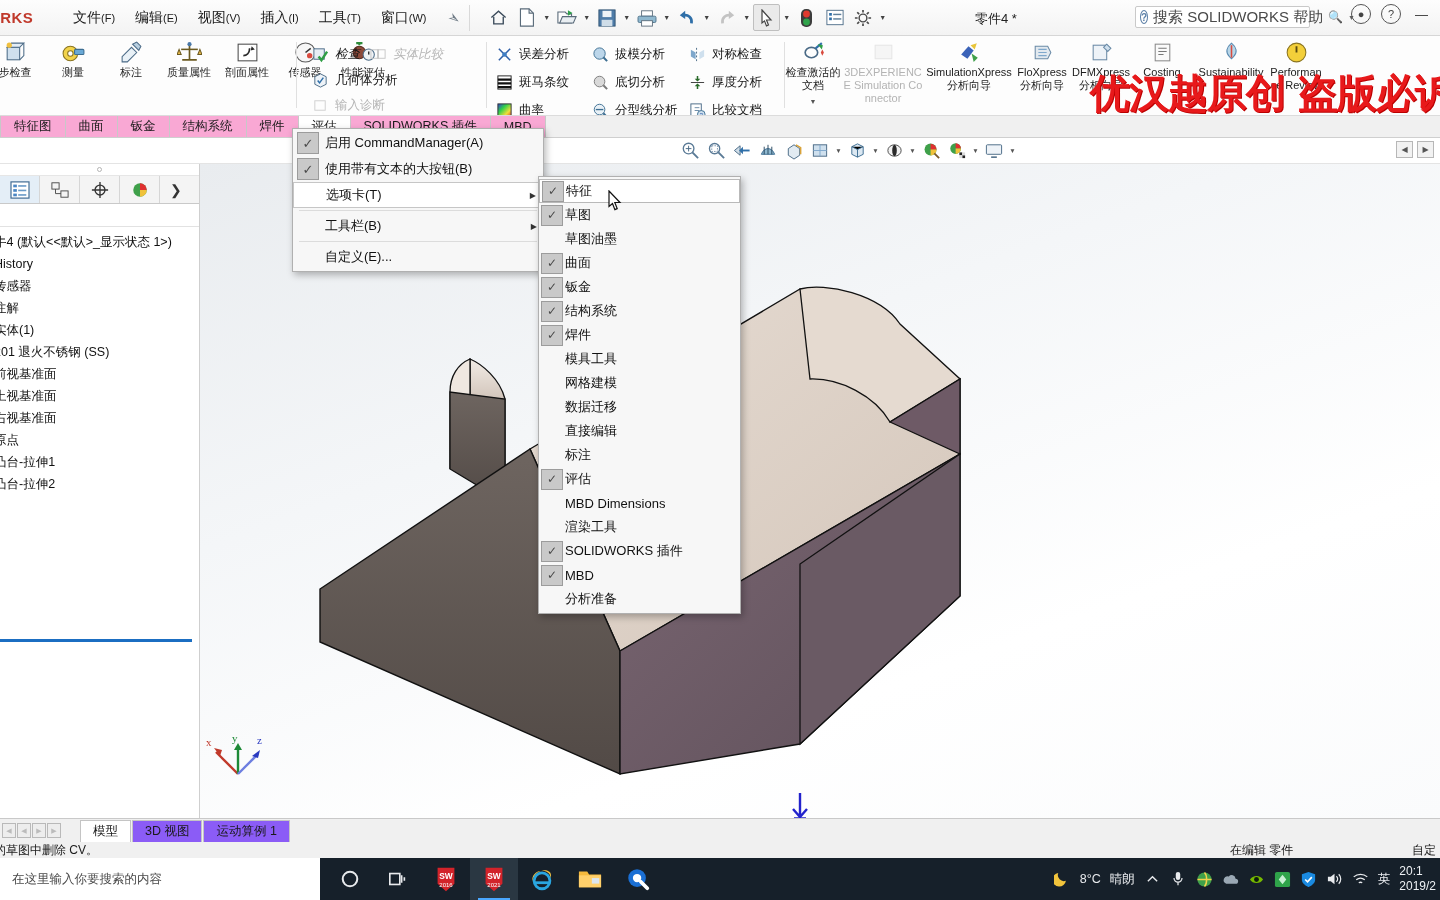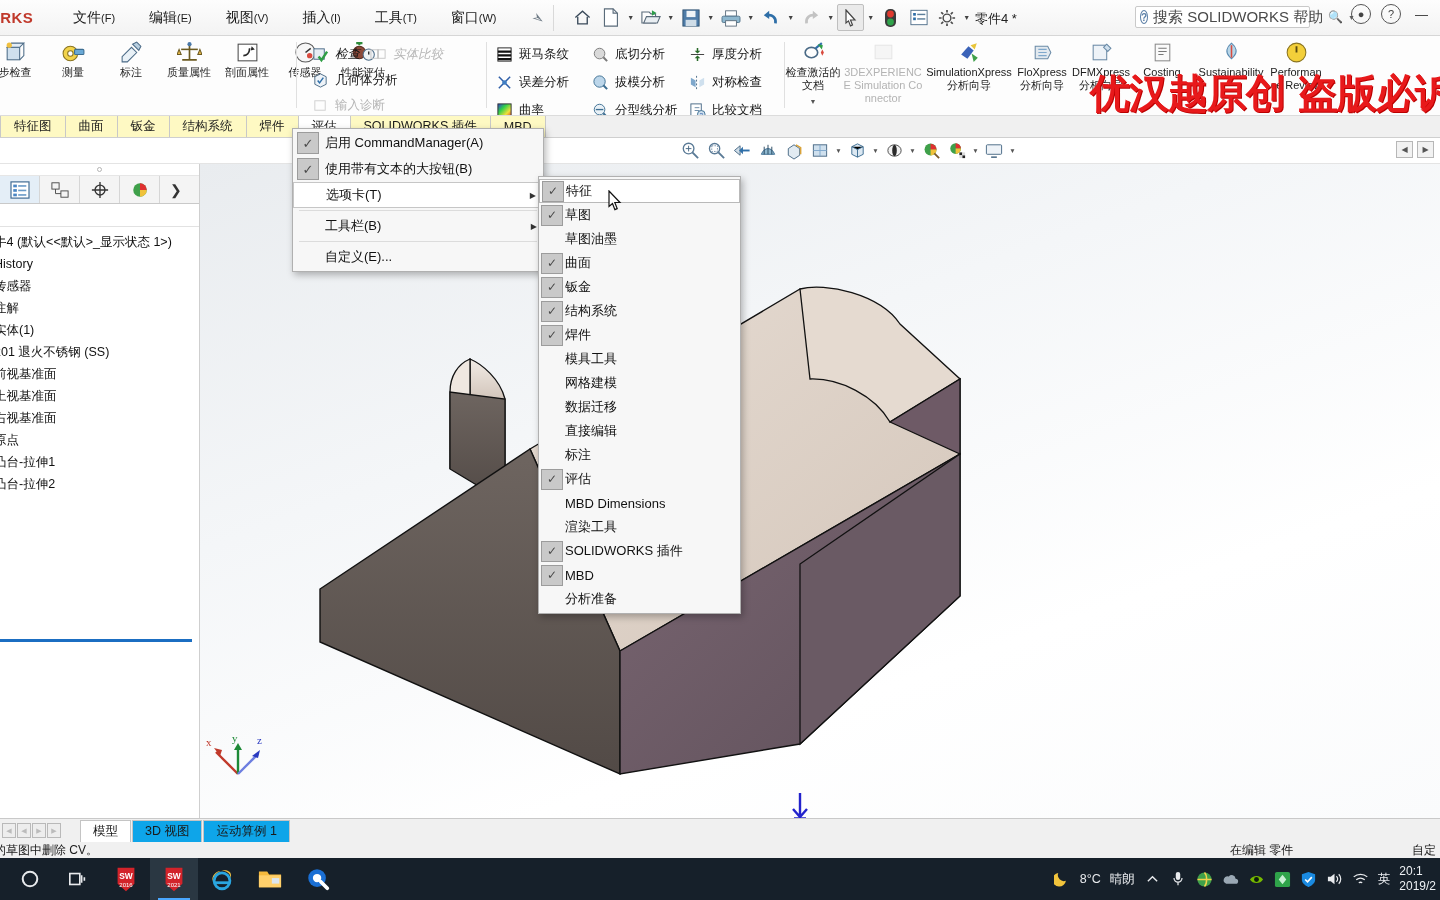--- a/index.html
+++ b/index.html
@@ -14,21 +14,21 @@
 
   
   .titlebar{
     position:absolute; left:0; top:0; width:1440px; height:36px;
     background:linear-gradient(#fdfdfd,#f3f3f3);
     border-bottom:1px solid #d6d6d6;
     display:flex; align-items:center;
   }
   .sw-logo{ color:#c0392b; font-weight:bold; font-size:15px; letter-spacing:.5px;
     margin-left:-12px; padding-left:0; width:62px; overflow:hidden; }
-  .menubar{ display:flex; align-items:center; gap:16px; margin-left:14px;}
+  .menubar{ display:flex; align-items:center; gap:2px; margin-left:14px;}
   .menubar .mi{ padding:5px 9px; font-size:14px; color:#1a1a1a; border-radius:2px; cursor:default;}
   .mi .mn{ font-size:11px; }
   .pin{ margin-left:10px; color:#6f7b86; font-size:15px; transform:rotate(35deg); }
   .qsep{ width:1px; height:26px; background:#d9d9d9; margin:0 9px; }
   .qbar{ display:flex; align-items:center; gap:1px; margin-left:6px;}
   .qbtn{ width:27px;height:27px; display:flex;align-items:center;justify-content:center;
      border-radius:2px; }
   .qbtn svg{ display:block; }
   .qbtn.sel{ border:1px solid #bfbfbf; background:#eaeaea; }
   .caret{ width:11px;height:27px;display:flex;align-items:center;justify-content:center;
@@ -73,21 +73,21 @@
     text-shadow:1px 1px 0 #b00;
     z-index:40; pointer-events:none;
   }
 
   
   .cmdtabs{
     position:absolute; left:0; top:116px; width:1440px; height:22px;
     background:#f0f0f0; border-bottom:1px solid #cfcfcf; display:flex; align-items:flex-end;
   }
   .ctab{ height:21px; padding:0 13px; display:flex;align-items:center; font-size:12.5px;
-    color:#1a1a1a; border-right:1px solid #c8c8c8; background:#fef9c3;}
+    color:#1a1a1a; border-right:1px solid #c8c8c8; background:#f9a8d4;}
   .ctab.first{ border-left:1px solid #c8c8c8;}
   .ctab.active{ background:#fff; }
 
   
   .viewbar{
     position:absolute; left:0; top:138px; width:1440px; height:26px; background:#fff;
     border-bottom:1px solid #e4e4e4;
   }
   .vbtns{ position:absolute; left:678px; top:1px; display:flex; align-items:center; gap:2px;}
   .vb{ width:24px;height:23px; display:flex;align-items:center;justify-content:center;}
@@ -127,21 +127,21 @@
   .bottomtabs{
     position:absolute; left:0; top:818px; width:1440px; height:24px;
     background:#f0f0f0; border-top:1px solid #c9c9c9; display:flex; align-items:center;
   }
   .navarrows{ display:flex; gap:1px; padding-left:2px;}
   .na{ width:14px;height:15px;border:1px solid #b9b9b9;background:#ededed;
     display:flex;align-items:center;justify-content:center;font-size:7px;color:#555;}
   .na.dis{ color:#bbb; }
   .btabs{ display:flex; margin-left:19px; height:23px; align-items:flex-end;}
   .btab{ height:22px; padding:0 12px; display:flex;align-items:center; font-size:12.5px;
-     color:#1a1a1a; background:#0ea5e9; border:1px solid #c4c4c4; border-bottom:none; margin-right:1px;}
+     color:#1a1a1a; background:#8b5cf6; border:1px solid #c4c4c4; border-bottom:none; margin-right:1px;}
   .btab.active{ background:#fff; }
   .btab-fill{ flex:1; height:22px; border-bottom:1px solid #c4c4c4;}
   .statusbar{
     position:absolute; left:0; top:842px; width:1440px; height:16px;
     background:#f0f0f0; display:flex; align-items:center; font-size:12px; color:#1a1a1a;
   }
   .sb-left{ padding-left:2px; margin-left:-8px;}
   .sb-mid{ position:absolute; left:1230px; }
   .sb-right{ position:absolute; right:4px; }
 
@@ -407,64 +407,64 @@
         <span>输入诊断</span>
       </div>
     </div>
 
     <div class="rsep" style="left:486px;"></div>
 
     <div class="rgroup" style="left:496px; flex-direction:column; padding-top:6px; gap:3px;">
       <div style="display:flex; gap:0;">
         <div class="rsmall" style="width:96px">
           <svg class="ico16" viewBox="0 0 18 18">
+              <path d="M3 3l12 12M15 3L3 15" stroke="#2f5fa8" stroke-width="1.6"></path>
+              <circle cx="9" cy="9" r="2.4" fill="#3f7ec4"></circle>
+            </svg>
+          <span>误差分析</span>
+        </div>
+        <div class="rsmall" style="width:97px">
+          <svg class="ico16" viewBox="0 0 18 18">
+              <circle cx="8" cy="8" r="6" fill="#bcd6ea" stroke="#3d6e92"></circle>
+              <path d="M12 12l4 4" stroke="#3d6e92" stroke-width="2.2"></path>
+            </svg>
+          <span>拔模分析</span>
+        </div>
+        <div class="rsmall">
+          <svg class="ico16" viewBox="0 0 18 18">
+              <path d="M8 2v14" stroke="#4a6a86" stroke-dasharray="2 2"></path>
+              <path d="M2 4l5 3v7l-5-3z" fill="#7fa8cc"></path>
+              <path d="M16 4l-5 3v7l5-3z" fill="#cfe0ee"></path>
+            </svg>
+          <span>对称检查</span>
+        </div>
+      </div>
+      <div style="display:flex; gap:0;">
+        <div class="rsmall" style="width:96px">
+          <svg class="ico16" viewBox="0 0 18 18">
               <rect x="2" y="2" width="14" height="14" fill="#fff" stroke="#222"></rect>
               <path d="M2 6h14M2 10h14M2 14h14" stroke="#111" stroke-width="2.4"></path>
             </svg>
           <span>斑马条纹</span>
         </div>
         <div class="rsmall" style="width:97px">
           <svg class="ico16" viewBox="0 0 18 18">
               <circle cx="8" cy="8" r="5.6" fill="#d9d9d9" stroke="#7a7a7a"></circle>
               <path d="M12 12l4 4" stroke="#7a7a7a" stroke-width="2.2"></path>
             </svg>
           <span>底切分析</span>
         </div>
         <div class="rsmall">
           <svg class="ico16" viewBox="0 0 18 18">
               <path d="M9 2v5M9 11v5" stroke="#2a6a2a" stroke-width="1.6"></path>
               <path d="M9 8l-3-3h6z" fill="#2a6a2a"></path>
               <path d="M9 10l3 3H6z" fill="#2a6a2a"></path>
               <path d="M2 9h14" stroke="#3a3a3a"></path>
             </svg>
           <span>厚度分析</span>
-        </div>
-      </div>
-      <div style="display:flex; gap:0;">
-        <div class="rsmall" style="width:96px">
-          <svg class="ico16" viewBox="0 0 18 18">
-              <path d="M3 3l12 12M15 3L3 15" stroke="#2f5fa8" stroke-width="1.6"></path>
-              <circle cx="9" cy="9" r="2.4" fill="#3f7ec4"></circle>
-            </svg>
-          <span>误差分析</span>
-        </div>
-        <div class="rsmall" style="width:97px">
-          <svg class="ico16" viewBox="0 0 18 18">
-              <circle cx="8" cy="8" r="6" fill="#bcd6ea" stroke="#3d6e92"></circle>
-              <path d="M12 12l4 4" stroke="#3d6e92" stroke-width="2.2"></path>
-            </svg>
-          <span>拔模分析</span>
-        </div>
-        <div class="rsmall">
-          <svg class="ico16" viewBox="0 0 18 18">
-              <path d="M8 2v14" stroke="#4a6a86" stroke-dasharray="2 2"></path>
-              <path d="M2 4l5 3v7l-5-3z" fill="#7fa8cc"></path>
-              <path d="M16 4l-5 3v7l5-3z" fill="#cfe0ee"></path>
-            </svg>
-          <span>对称检查</span>
         </div>
       </div>
       <div style="display:flex; gap:0;">
         <div class="rsmall" style="width:96px">
           <svg class="ico16" viewBox="0 0 18 18">
               <defs>
                 <linearGradient id="cv" x1="0" x2="1" y1="0" y2="1">
                   <stop offset="0" stop-color="#2f3fd0"></stop>
                   <stop offset=".35" stop-color="#2fd04a"></stop>
                   <stop offset=".7" stop-color="#f0e03a"></stop>
@@ -947,20 +947,23 @@
     </div>
   </div>
 
   <div class="statusbar">
     <div class="sb-left">的草图中删除 CV。</div>
     <div class="sb-mid">在编辑 零件</div>
     <div class="sb-right">自定</div>
   </div>
 
   <div class="taskbar">
+    <div class="tb-search">
+      <span>在这里输入你要搜索的内容</span>
+    </div>
     <div class="tb-items">
       <div class="tbi">
         <svg width="20" height="20" viewBox="0 0 22 22">
             <circle cx="11" cy="11" r="8" fill="none" stroke="#e8eaed" stroke-width="2.2"></circle>
           </svg>
       </div>
       <div class="tbi">
         <svg width="20" height="20" viewBox="0 0 22 22">
             <rect x="2" y="5" width="11" height="12" fill="none" stroke="#e8eaed" stroke-width="1.8"></rect>
             <path d="M15 7v8M18 9v4" stroke="#e8eaed" stroke-width="1.8"></path>

